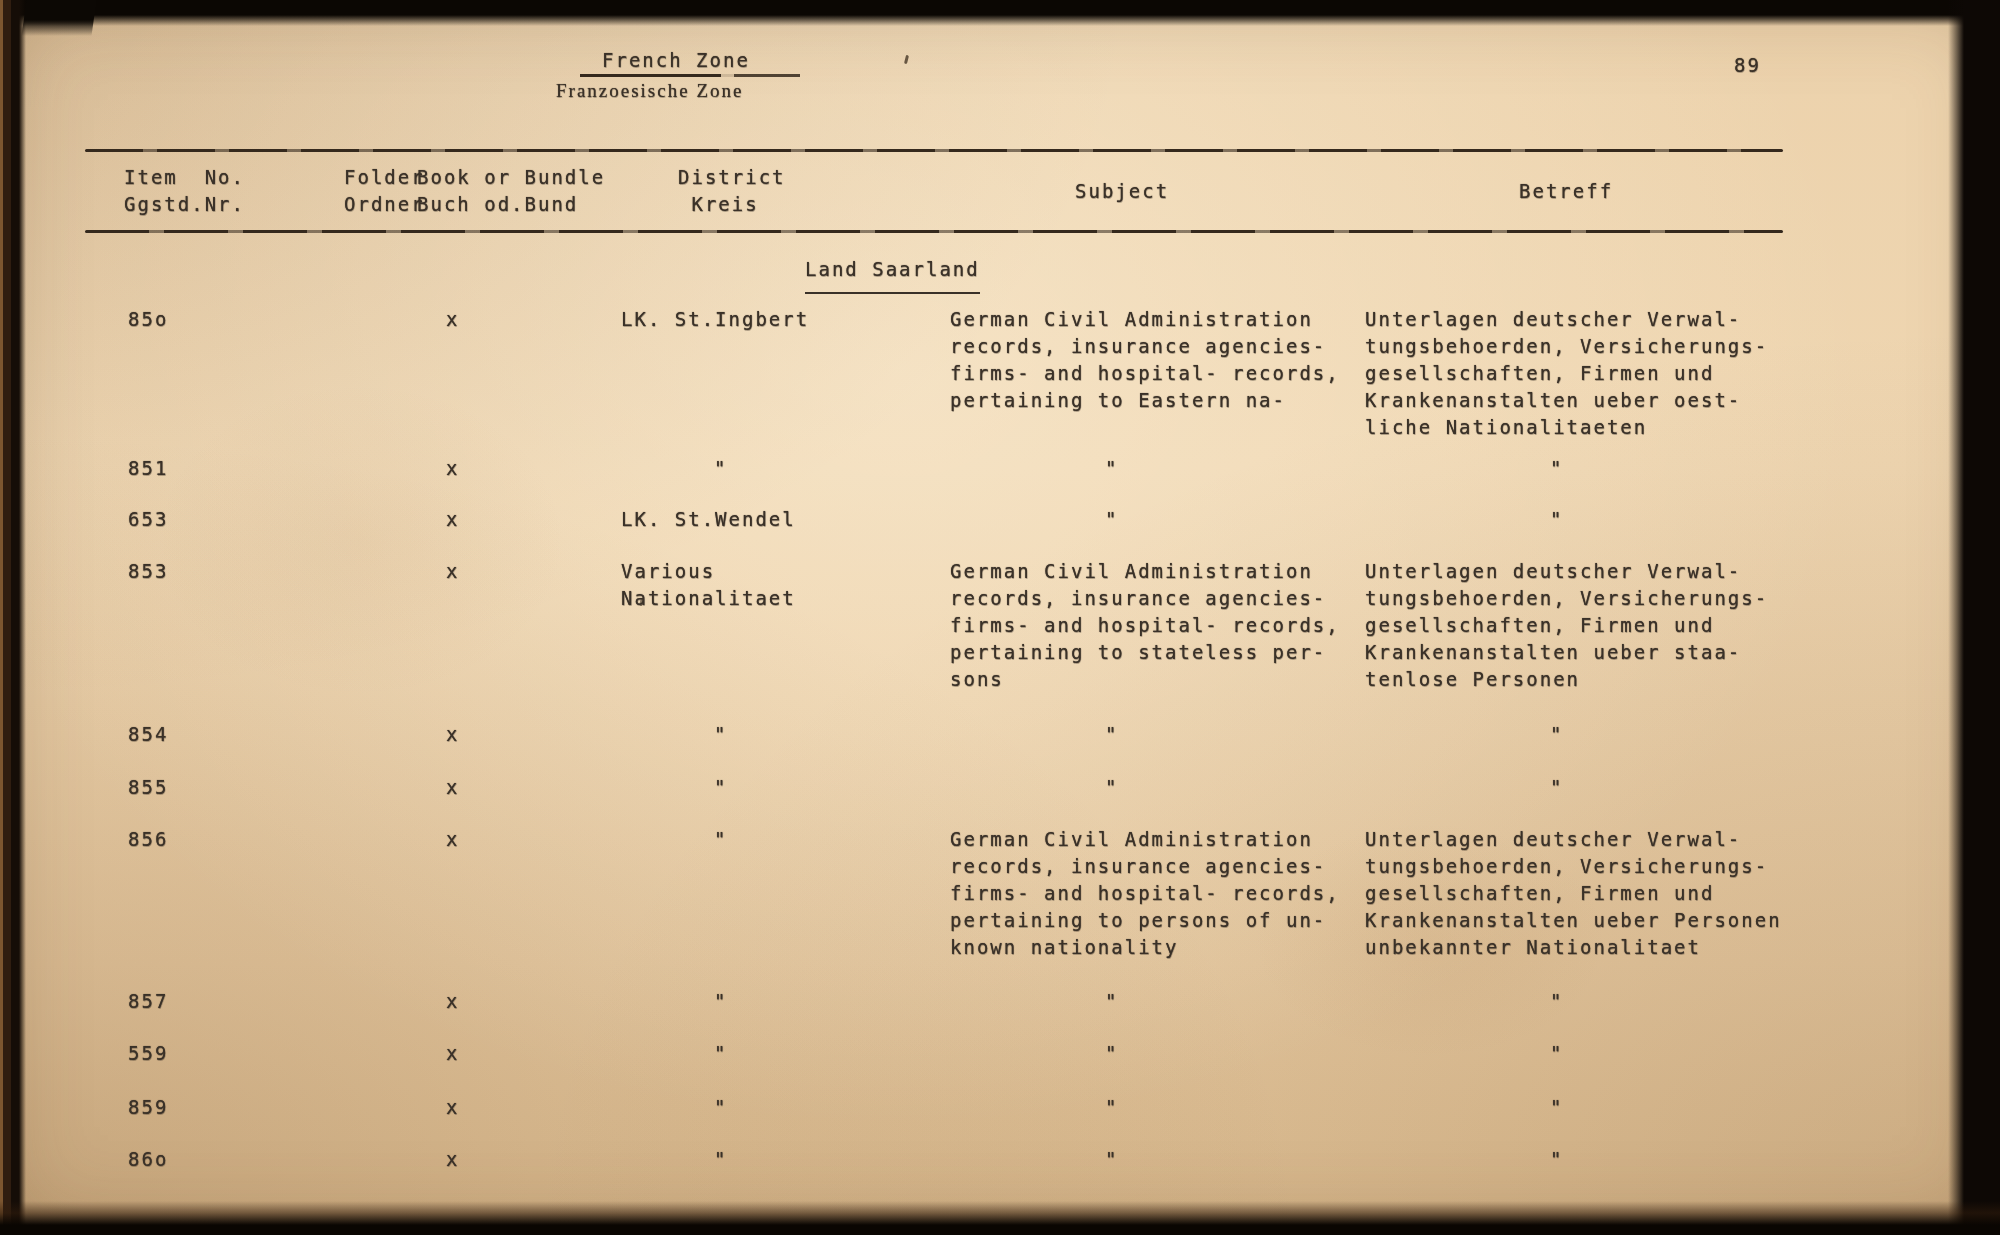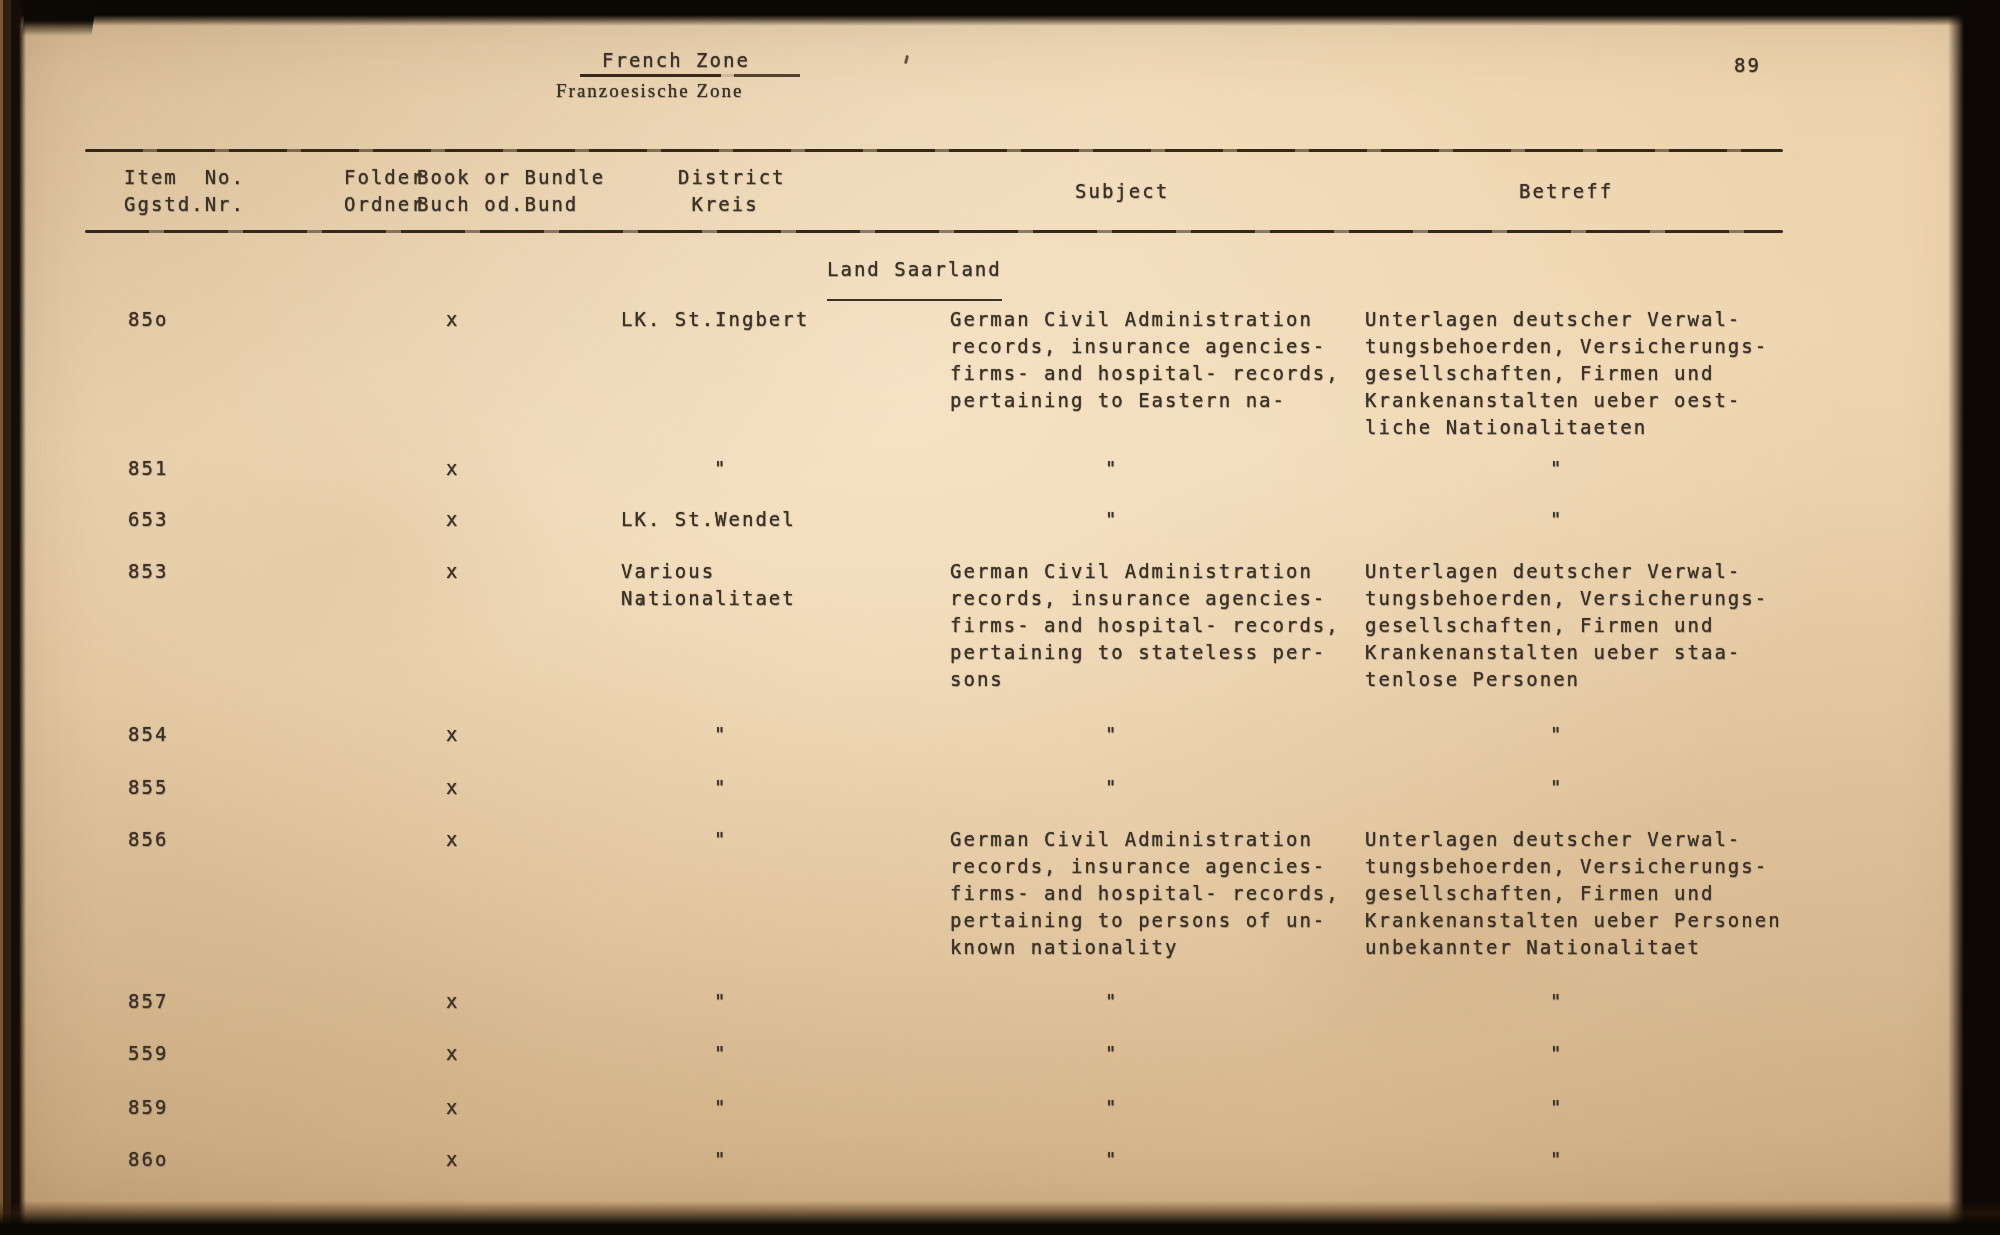--- a/index.html
+++ b/index.html
@@ -19,21 +19,21 @@
     position:absolute;white-space:pre-wrap;
     font-size:19px;line-height:27px;letter-spacing:2px;
     text-shadow:0 0 1px rgba(58,49,40,.85), .5px .5px 0 rgba(58,49,40,.30);
   }
   
   .pageno{left:1734px;top:52px;}
   .title{left:602px;top:47px;}
   .subtitle{left:556px;top:77px;font-family:Liberation Serif, serif;}
   .title-underline{position:absolute;left:580px;top:74px;width:220px;height:2.5px;
     background:linear-gradient(90deg,#35291d 0 64%,rgba(53,41,29,.15) 64% 70%,rgba(53,41,29,.85) 70% 100%);}
-  .section-heading{left:827px;top:256px;border-bottom:2.5px solid #3a3128;padding-bottom:16px;}
+  .section-heading{left:805px;top:256px;border-bottom:2.5px solid #3a3128;padding-bottom:9px;}
   .rule{position:absolute;left:85px;width:1698px;height:3px;border-radius:2px;
     background:repeating-linear-gradient(90deg,#35291d 0 58px,rgba(53,41,29,.60) 58px 72px);}
   .rule-top{top:149px;}
   .rule-bottom{top:230px;height:2.5px;
     background:repeating-linear-gradient(90deg,#35291d 0 64px,rgba(53,41,29,.55) 64px 79px);}
   
   .h-item{left:116px;top:164px;margin-left:8px;}
   .h-folder{left:300px;top:164px;margin-left:44px;}
   .h-book{left:417px;top:164px;}
   .h-district{left:678px;top:164px;}

